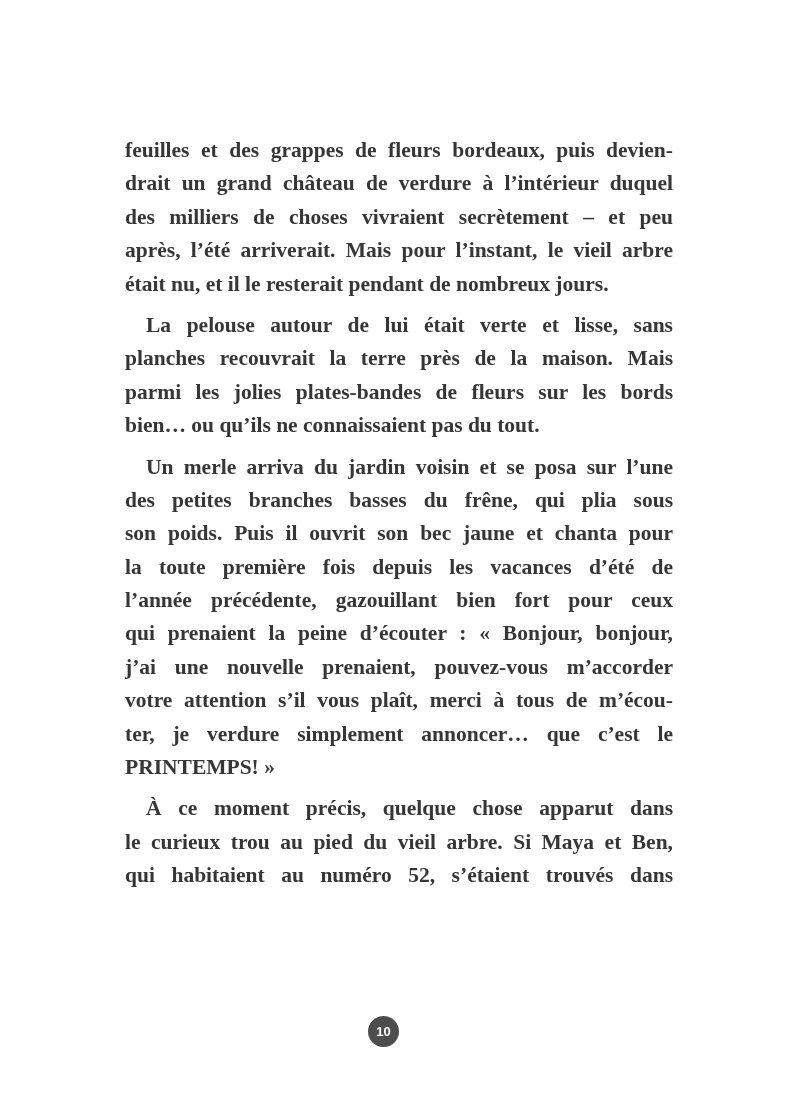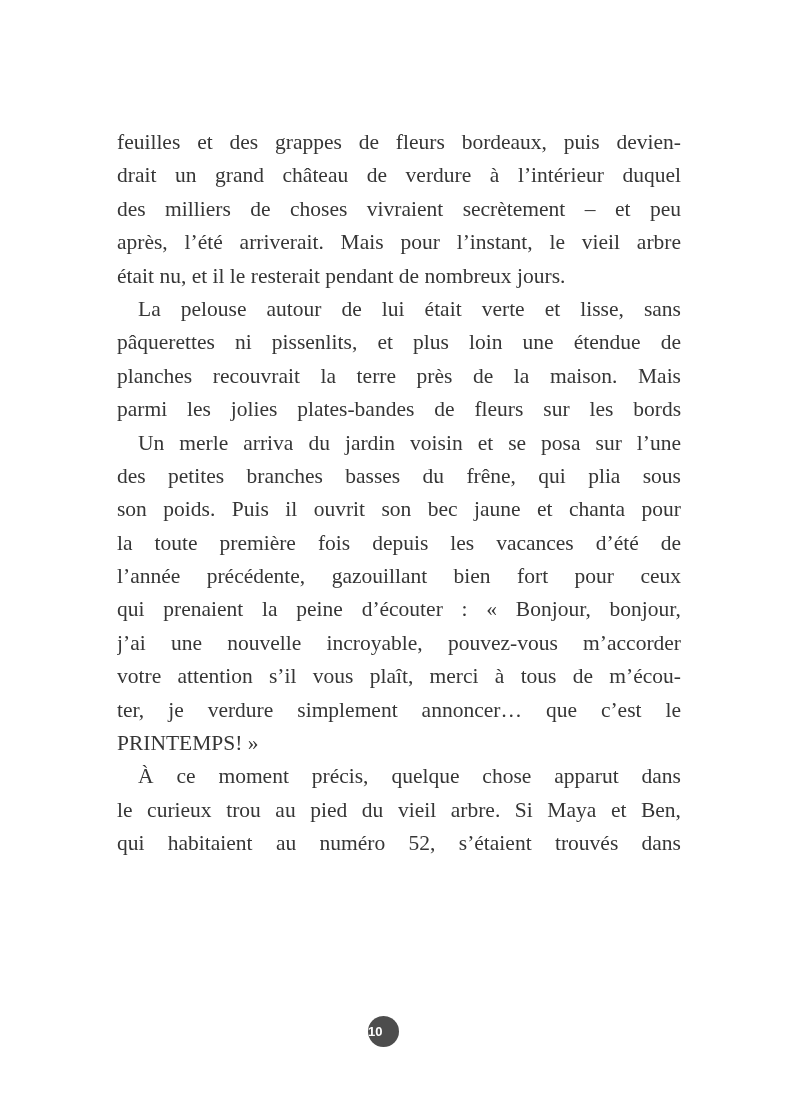--- a/index.html
+++ b/index.html
@@ -17,22 +17,23 @@
   }
   .text-block {
     position: absolute;
     left: 117px;
     top: 126px;
     width: 564px;
     color: #363636;
     font-size: 21.5px;
   }
   .paragraph {
-    margin: 0;
+    margin: 8px;
     padding: 0;
+    font-weight: bold;
   }
   .text-line {
     height: 33.4px;
     line-height: 33.4px;
     white-space: normal;
     text-align: justify;
     text-align-last: justify;
     -moz-text-align-last: justify;
     overflow: hidden;
   }
@@ -47,20 +48,21 @@
     position: absolute;
     left: 368px;
     top: 1016px;
     width: 31px;
     height: 31px;
     border-radius: 50%;
     background: #4d4d4d;
     color: #ffffff;
     display: flex;
     align-items: center;
+    justify-content: center;
     font-family: "Liberation Sans", "DejaVu Sans", sans-serif;
     font-size: 13px;
     font-weight: bold;
   }
 </style>
 </head>
 <body>
 
 <div class="page">
 
@@ -68,32 +70,32 @@
 
   <div class="paragraph">
         <div class="text-line">feuilles et des grappes de fleurs bordeaux, puis devien-</div>
         <div class="text-line">drait un grand château de verdure à l’intérieur duquel</div>
         <div class="text-line">des milliers de choses vivraient secrètement – et peu</div>
         <div class="text-line">après, l’été arriverait. Mais pour l’instant, le vieil arbre</div>
         <div class="text-line last-left">était nu, et il le resterait pendant de nombreux jours.</div>
       </div>
       <div class="paragraph">
         <div class="text-line first-indent">La pelouse autour de lui était verte et lisse, sans</div>
-        <div class="text-line">pâquerettes ni pissenlits, et plus loin une étendue de</div>
         <div class="text-line">planches recouvrait la terre près de la maison. Mais</div>
         <div class="text-line">parmi les jolies plates-bandes de fleurs sur les bords</div>
+        <div class="text-line last-left">bien… ou qu’ils ne connaissaient pas du tout.</div>
       </div>
       <div class="paragraph">
         <div class="text-line first-indent">Un merle arriva du jardin voisin et se posa sur l’une</div>
         <div class="text-line">des petites branches basses du frêne, qui plia sous</div>
         <div class="text-line">son poids. Puis il ouvrit son bec jaune et chanta pour</div>
         <div class="text-line">la toute première fois depuis les vacances d’été de</div>
         <div class="text-line">l’année précédente, gazouillant bien fort pour ceux</div>
         <div class="text-line">qui prenaient la peine d’écouter : « Bonjour, bonjour,</div>
-        <div class="text-line">j’ai une nouvelle incroyable, pouvez-vous m’accorder</div>
+        <div class="text-line">j’ai une nouvelle prenaient, pouvez-vous m’accorder</div>
         <div class="text-line">votre attention s’il vous plaît, merci à tous de m’écou-</div>
         <div class="text-line">ter, je verdure simplement annoncer… que c’est le</div>
         <div class="text-line last-left">PRINTEMPS! »</div>
       </div>
       <div class="paragraph">
         <div class="text-line first-indent">À ce moment précis, quelque chose apparut dans</div>
         <div class="text-line">le curieux trou au pied du vieil arbre. Si Maya et Ben,</div>
         <div class="text-line">qui habitaient au numéro 52, s’étaient trouvés dans</div>
       </div>
     </div>

